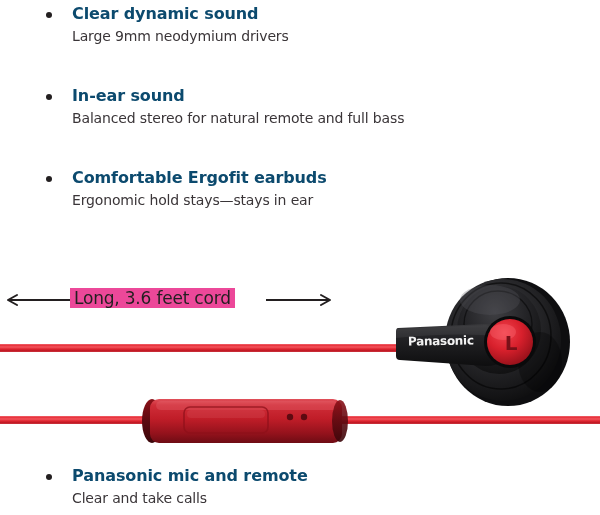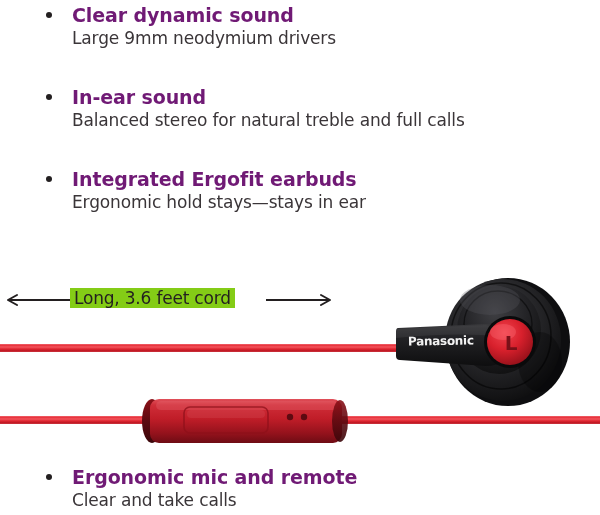--- a/index.html
+++ b/index.html
@@ -30,31 +30,31 @@
     top: 8px;
     width: 6px;
     height: 6px;
     border-radius: 50%;
     background: #231f20;
   }
   .feature-heading {
     position: absolute;
     left: 32px;
     top: 0;
-    font-size: 19px;
+    font-size: 16px;
     font-weight: bold;
-    color: #701a75;
+    color: #0c4a6e;
     letter-spacing: -0.1px;
     white-space: nowrap;
   }
   .feature-sub {
     position: absolute;
     left: 32px;
     top: 24px;
-    font-size: 17px;
+    font-size: 14px;
     font-weight: normal;
     color: #3a3538;
     letter-spacing: -0.15px;
     white-space: nowrap;
   }
 
   
   #cord-annotation {
     position: absolute;
     left: 0px;
@@ -68,21 +68,21 @@
     top: 0;
   }
   #cord-annotation-label {
     position: absolute;
     left: 70px;
     top: 1px;
     font-size: 17px;
     color: #231f20;
     letter-spacing: -0.2px;
     white-space: nowrap;
-    background: #84cc16;
+    background: #ec4899;
     padding: 0 4px;
   }
 
   
   .cord {
     position: absolute;
     height: 8px;
     background: linear-gradient(
       to bottom,
       #f06a72 0%,
@@ -150,26 +150,26 @@
 
   <div class="feature" style="top:4px;">
     <span class="feature-bullet"></span>
     <div class="feature-heading">Clear dynamic sound</div>
     <div class="feature-sub">Large 9mm neodymium drivers</div>
   </div>
 
   <div class="feature" style="top:86px;">
     <span class="feature-bullet"></span>
     <div class="feature-heading">In-ear sound</div>
-    <div class="feature-sub">Balanced stereo for natural treble and full calls</div>
+    <div class="feature-sub">Balanced stereo for natural remote and full bass</div>
   </div>
 
   <div class="feature" style="top:168px;">
     <span class="feature-bullet"></span>
-    <div class="feature-heading">Integrated Ergofit earbuds</div>
+    <div class="feature-heading">Comfortable Ergofit earbuds</div>
     <div class="feature-sub">Ergonomic hold stays—stays in ear</div>
   </div>
 
   <div id="cord-annotation">
     <svg width="340" height="26" viewBox="0 0 340 26">
       <g stroke="#231f20" stroke-width="2" fill="none">
         <line x1="8" y1="13" x2="74" y2="13"></line>
         <polyline points="17,8 8,13 17,18" stroke-linejoin="round" stroke-linecap="round"></polyline>
         <line x1="266" y1="13" x2="330" y2="13"></line>
         <polyline points="321,8 330,13 321,18" stroke-linejoin="round" stroke-linecap="round"></polyline>
@@ -258,17 +258,17 @@
 
       <circle cx="150" cy="24" r="3.2" fill="#5e0a11"></circle>
       <circle cx="164" cy="24" r="3.2" fill="#5e0a11"></circle>
 
       <ellipse cx="200" cy="28" rx="8" ry="21" fill="url(#remoteCapGrad)" opacity="0.9"></ellipse>
     </svg>
   </div>
 
   <div class="feature" style="top:466px;">
     <span class="feature-bullet"></span>
-    <div class="feature-heading">Ergonomic mic and remote</div>
+    <div class="feature-heading">Panasonic mic and remote</div>
     <div class="feature-sub">Clear and take calls</div>
   </div>
 
 </div>
 
 </body></html>

